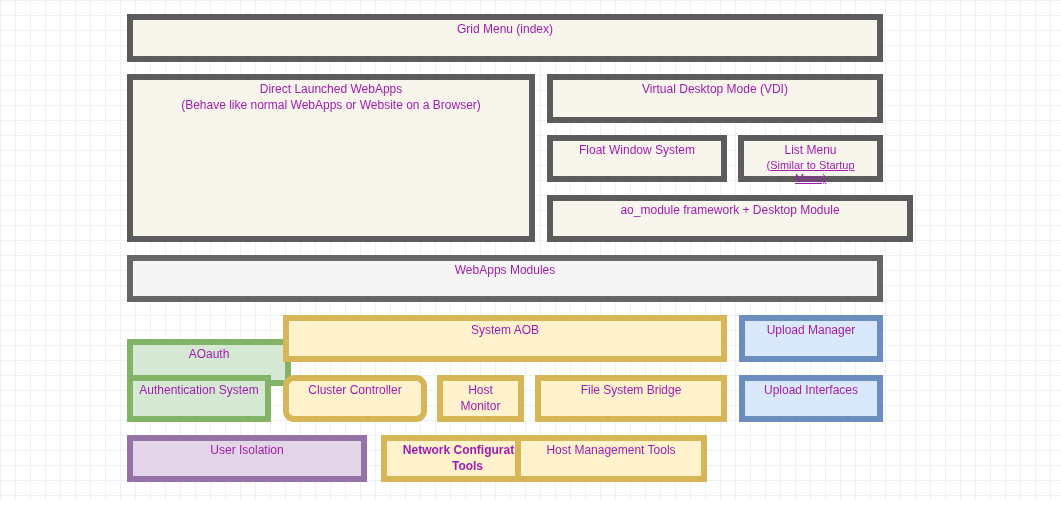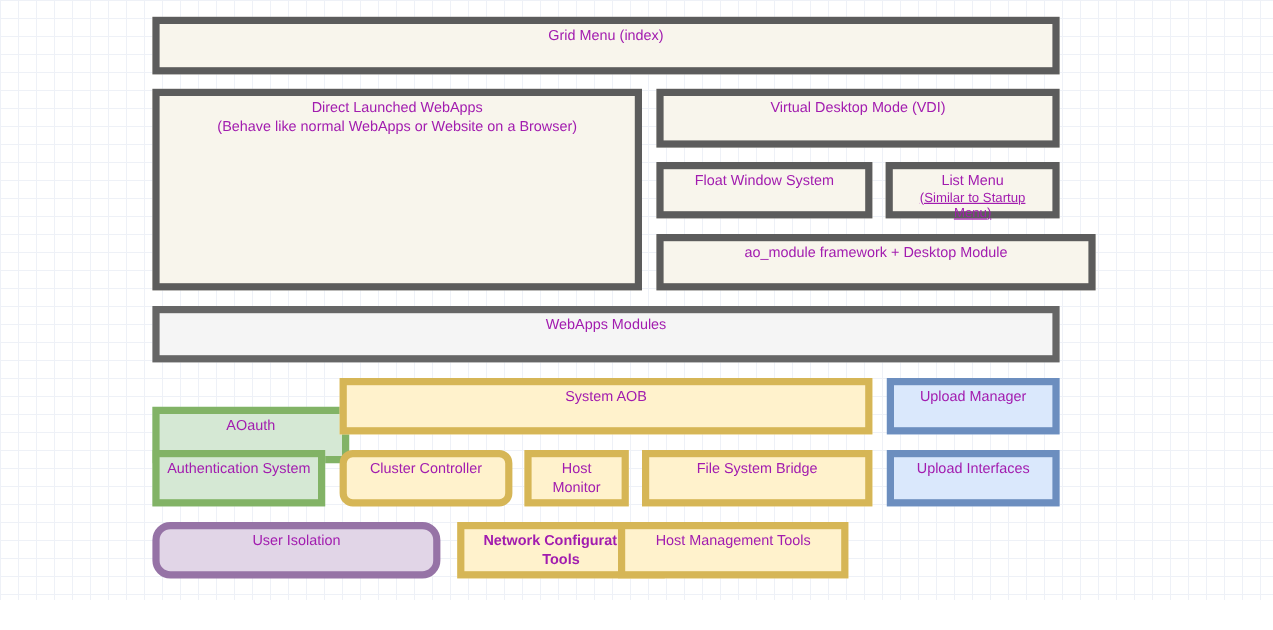--- a/index.html
+++ b/index.html
@@ -38,21 +38,21 @@
     color: #a21caf;
     border: 6px solid #3b82f6;
     padding: 2px 6px;
   }
 
   .beige  { background: #f8f5ec; border-color: #5c5c5c; }
   .gray   { background: #f5f5f5; border-color: #666666; }
   .green  { background: #d5e8d4; border-color: #82b366; }
   .yellow { background: #fff2cc; border-color: #d6b656; }
   .blue   { background: #dae8fc; border-color: #6c8ebf; }
-  .purple { background: #e1d5e7; border-color: #9673a6; border-radius: 15px; }
+  .purple { background: #e1d5e7; border-color: #9673a6; }
 
   .subtitle { font-size: 11px; line-height: 1.2; text-decoration: underline; }
   .line { display: block; }
 </style>
 </head>
 <body>
 
 <div class="canvas">
   <div class="grid-bg"></div>
 

